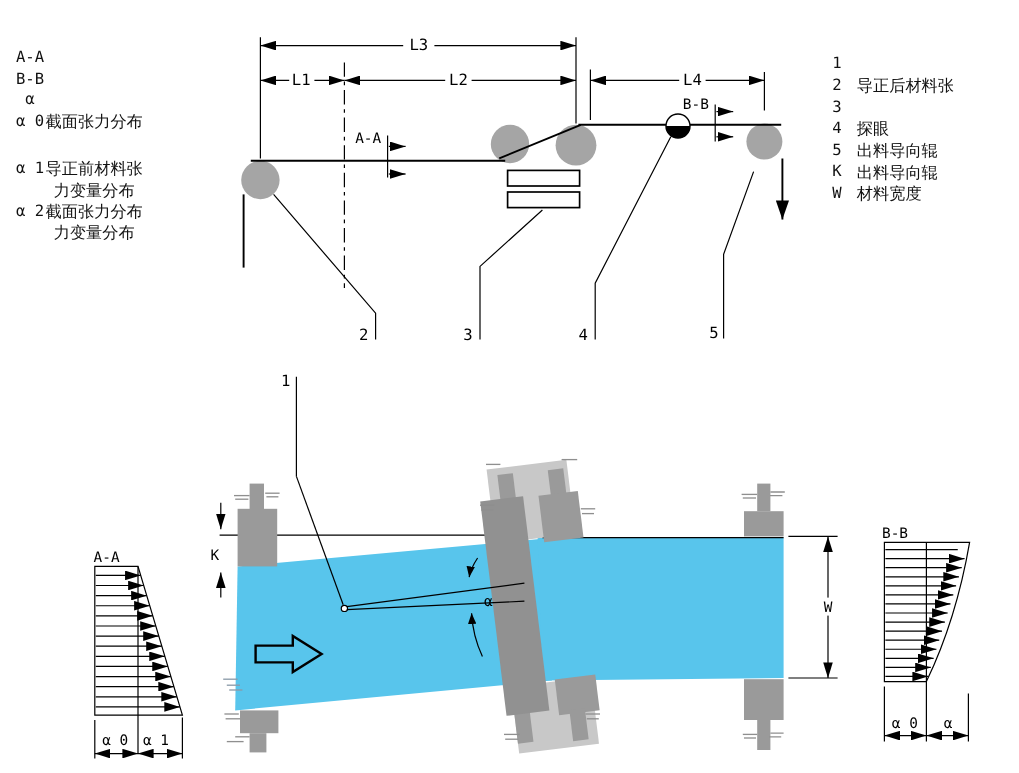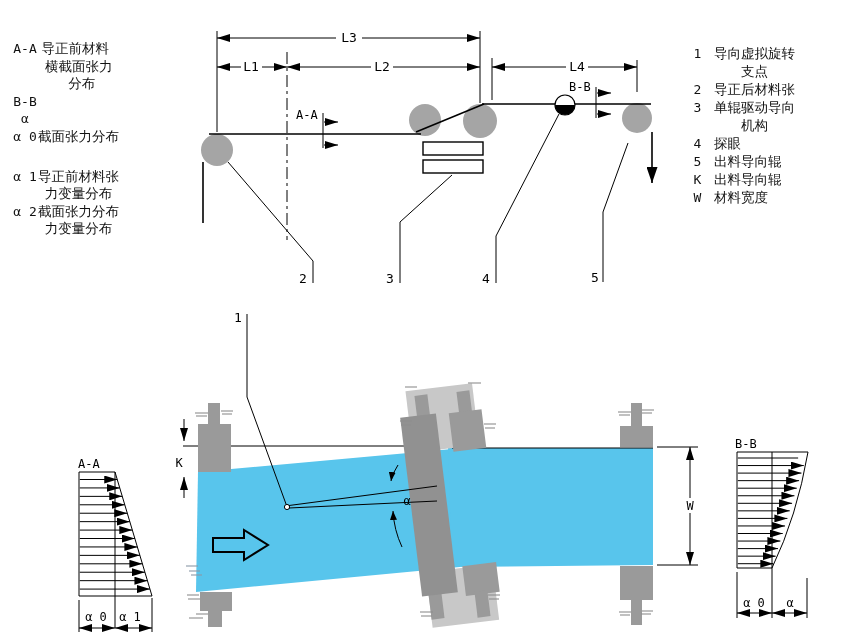--- a/index.html
+++ b/index.html
@@ -31,25 +31,20 @@
   .whitebox{fill:#fff;}
 </style>
 </head>
 <body>
 
 <div class="stage">
 
   <div class="legend legend-left">
     <div class="lg-item">
       <span class="lg-key">A-A</span>
-      <span class="lg-lines">
-        <span>导正前材料</span>
-        <span>横截面张力</span>
-        <span>分布</span>
-      </span>
     </div>
     <div class="lg-item">
       <span class="lg-key">B-B</span>
     </div>
     <div class="lg-item">
       <span class="lg-key">α</span>
     </div>
     <div class="lg-item">
       <span class="lg-key">α 0</span>
       <span class="lg-lines">
@@ -68,37 +63,29 @@
       <span class="lg-lines">
         <span>截面张力分布</span>
         <span>力变量分布</span>
       </span>
     </div>
   </div>
 
   <div class="legend legend-right">
     <div class="lg-item">
       <span class="lg-key">1</span>
-      <span class="lg-lines">
-        <span>导向虚拟旋转</span>
-        <span>支点</span>
-      </span>
     </div>
     <div class="lg-item">
       <span class="lg-key">2</span>
       <span class="lg-lines">
           <span>导正后材料张</span>
         </span>
     </div>
     <div class="lg-item">
       <span class="lg-key">3</span>
-      <span class="lg-lines">
-        <span>单辊驱动导向</span>
-        <span>机构</span>
-      </span>
     </div>
     <div class="lg-item">
       <span class="lg-key">4</span>
       <span class="lg-lines">
           <span>探眼</span>
         </span>
     </div>
     <div class="lg-item">
       <span class="lg-key">5</span>
       <span class="lg-lines">

